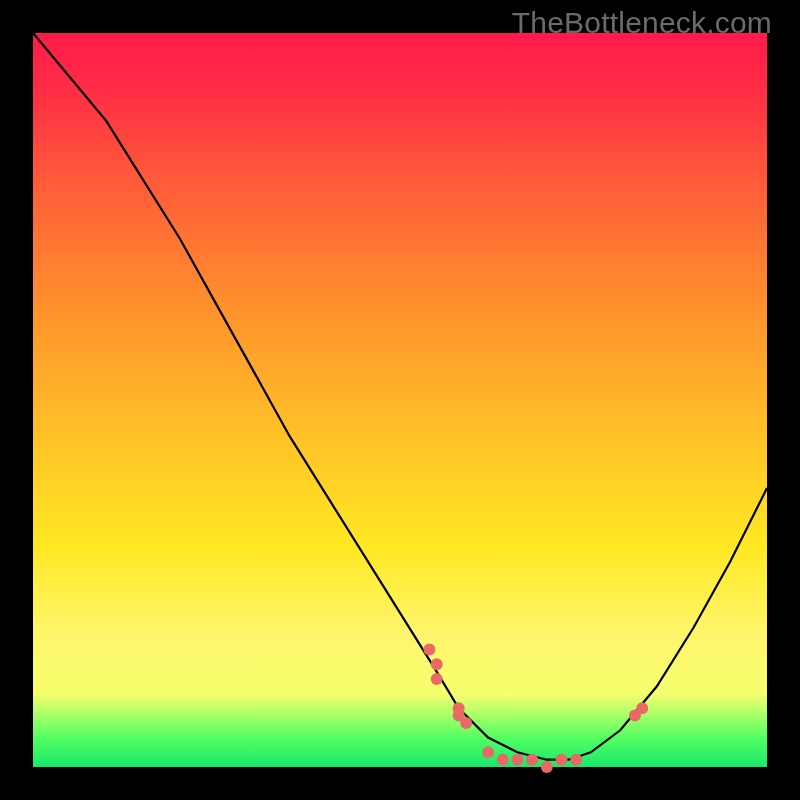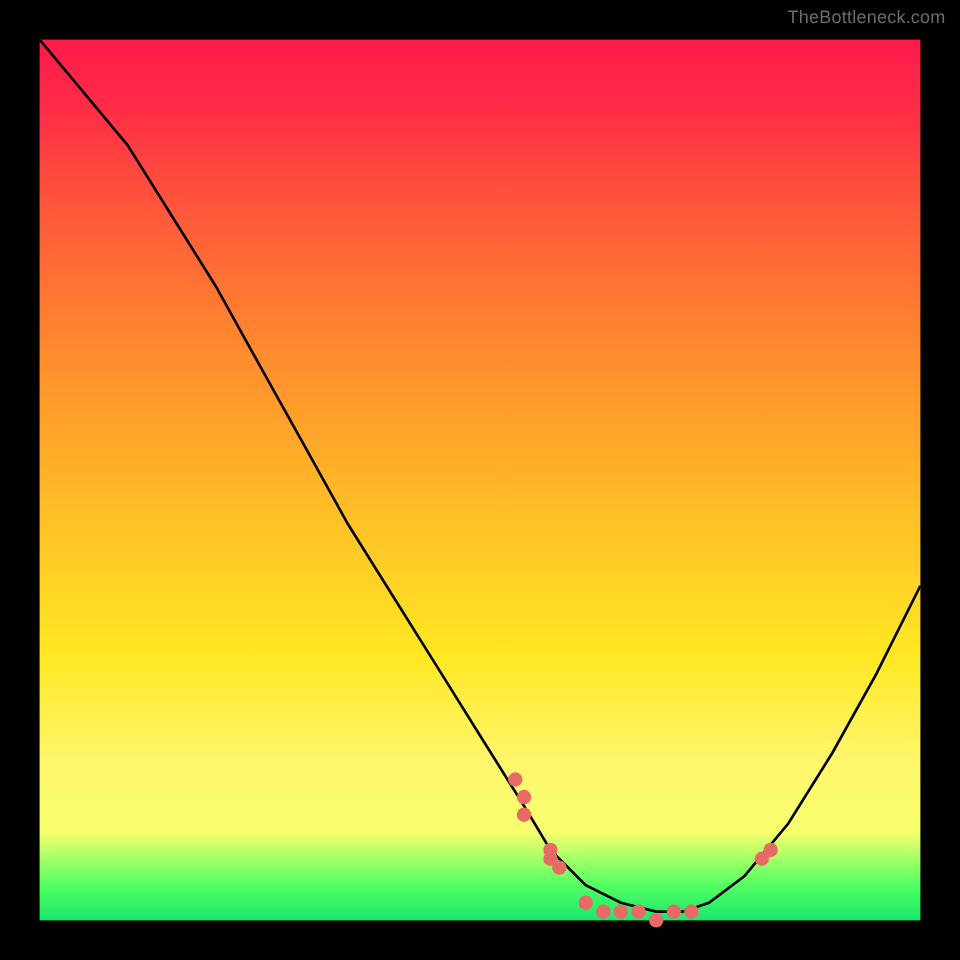--- a/index.html
+++ b/index.html
@@ -47,23 +47,23 @@
     fill: none;
     stroke: #000000;
     stroke-width: 2.2;
   }
   .marker {
     fill: #e86a66;
   }
   .watermark {
     position: absolute;
     top: 6px;
-    right: 12px;
+    right: 28px;
     color: #6b6b6b;
-    font-size: 15px;
+    font-size: 30px;
     font-weight: 500;
     letter-spacing: 0.2px;
     user-select: none;
   }
 </style>
 </head>
 <body>
 
 <div class="stage">
   <div class="plot">

